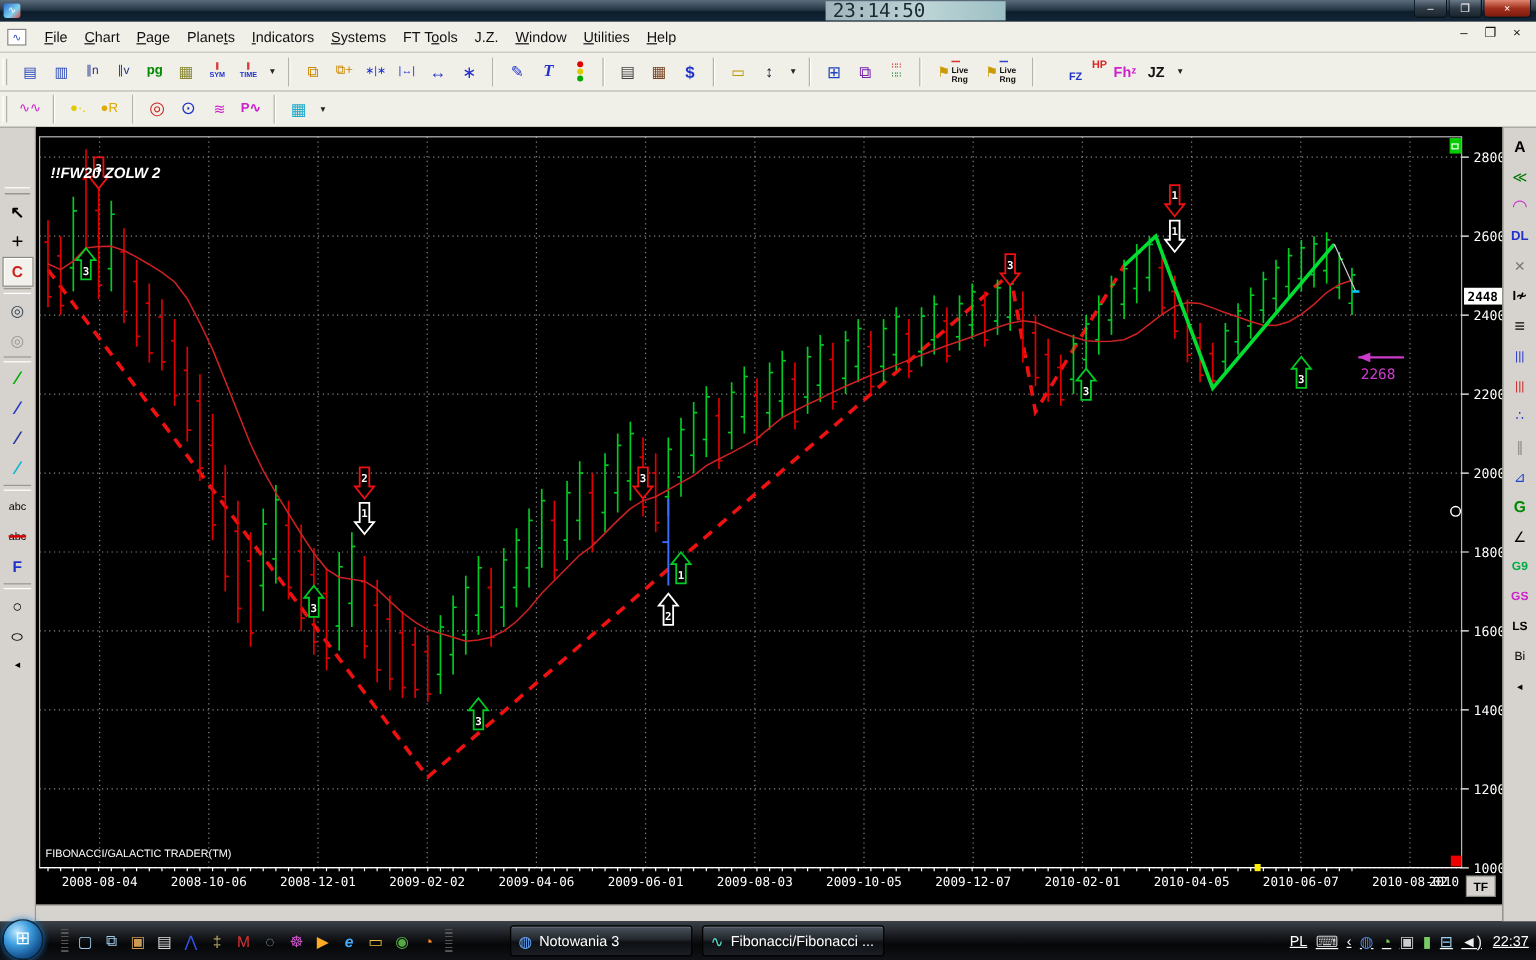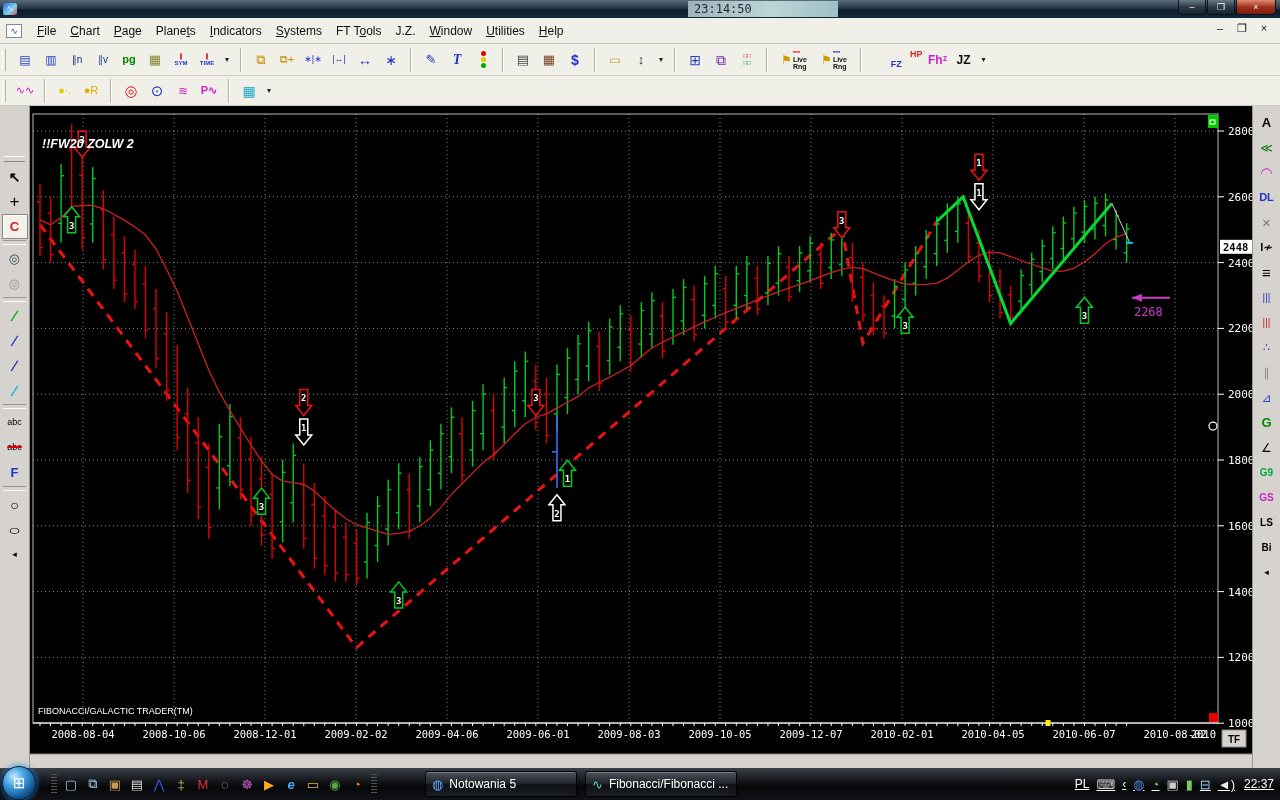--- a/index.html
+++ b/index.html
@@ -10,21 +10,21 @@
   
   .titlebar { position:absolute; left:0; top:0; width:1280px; height:18px;
     background:linear-gradient(#5a6b7a,#273949 45%,#0d1c2a 55%,#13283a);
     color:#fff; font-size:11px; display:flex; align-items:center; }
   .app-icon { width:14px; height:12px; margin:0 4px 0 3px;
     background:linear-gradient(135deg,#2a6cd4,#7fd4f0 60%,#d44); border-radius:2px;
     color:#fff; font-size:8px; line-height:12px; text-align:center; }
   .title-text { white-space:nowrap; text-shadow:0 1px 1px #000; }
   .clock-chip { position:absolute; left:688px; top:1px; width:150px; height:16px;
     background:linear-gradient(90deg,#9fb3ba,#bdd4d6 55%,#9cc0c4); color:#1a2a33;
-    font-size:12px; line-height:16px; padding-left:6px; font-family:"DejaVu Sans Mono",monospace; }
+    font-size:16px; line-height:16px; padding-left:6px; font-family:"DejaVu Sans Mono",monospace; }
   .winbtns { position:absolute; right:4px; top:0; display:flex; gap:1px; }
   .winbtn { width:28px; height:15px; border-radius:0 0 4px 4px; color:#fff;
     font-size:9px; line-height:14px; text-align:center;
     background:linear-gradient(#6a7988,#2d3b47 50%,#1a242d); border:1px solid #0a141c; border-top:none; }
   .winbtn.close { width:40px; background:linear-gradient(#e08873,#a0301c 50%,#7c1b0c); }
 
   
   .menubar { position:absolute; left:0; top:18px; width:1280px; height:26px;
     background:#f0efe8; border-bottom:1px solid #c8c5bb; display:flex; align-items:center;
     font-size:12px; color:#111; }
@@ -878,21 +878,21 @@
         <div class="pbtn">
           <span style="color: rgb(0, 170, 68); font-size: 10px; font-weight: bold;">G9</span>
         </div>
         <div class="pbtn">
           <span style="color: rgb(204, 34, 204); font-size: 10px; font-weight: bold;">GS</span>
         </div>
         <div class="pbtn">
           <span style="color: rgb(0, 0, 0); font-size: 10px; font-weight: bold;">LS</span>
         </div>
         <div class="pbtn">
-          <span style="color: rgb(0, 0, 0); font-size: 10px; font-weight: bold;">Bi</span>
+          <span style="color: rgb(0, 0, 0); font-size: 10px; font-weight: normal;">Bi</span>
         </div>
         <div class="pbtn">
           <span style="color: rgb(0, 0, 0); font-size: 9px;">◂</span>
         </div>
       </div>
   </div>
 
   <div class="taskbar">
     <div class="start-orb">⊞</div>
     <div class="ql" id="quicklaunch">
@@ -909,21 +909,21 @@
         <div class="qlbtn" style="color: rgb(255, 170, 34);">▶</div>
         <div class="qlbtn" style="color: rgb(68, 170, 255); font-style: italic; font-weight: bold;">e</div>
         <div class="qlbtn" style="color: rgb(238, 187, 68);">▭</div>
         <div class="qlbtn" style="color: rgb(85, 170, 68);">◉</div>
         <div class="qlbtn" style="color: rgb(255, 136, 34);">◔</div>
         <div class="qlgrip"></div>
       </div>
     <div class="taskbtns" id="taskbtns">
         <div class="taskbtn">
           <span class="ticon" style="color: rgb(102, 170, 255);">◍</span>
-          <span>Notowania 5</span>
+          <span>Notowania 3</span>
         </div>
         <div class="taskbtn">
           <span class="ticon" style="color: rgb(85, 221, 204);">∿</span>
           <span>Fibonacci/Fibonacci ...</span>
         </div>
       </div>
     <div class="tray" id="tray">
         <span style="color: rgb(255, 255, 255);">PL</span>
         <span class="ticn" style="color: rgb(204, 204, 204);">⌨</span>
         <span style="color: rgb(255, 255, 255);">‹</span>

